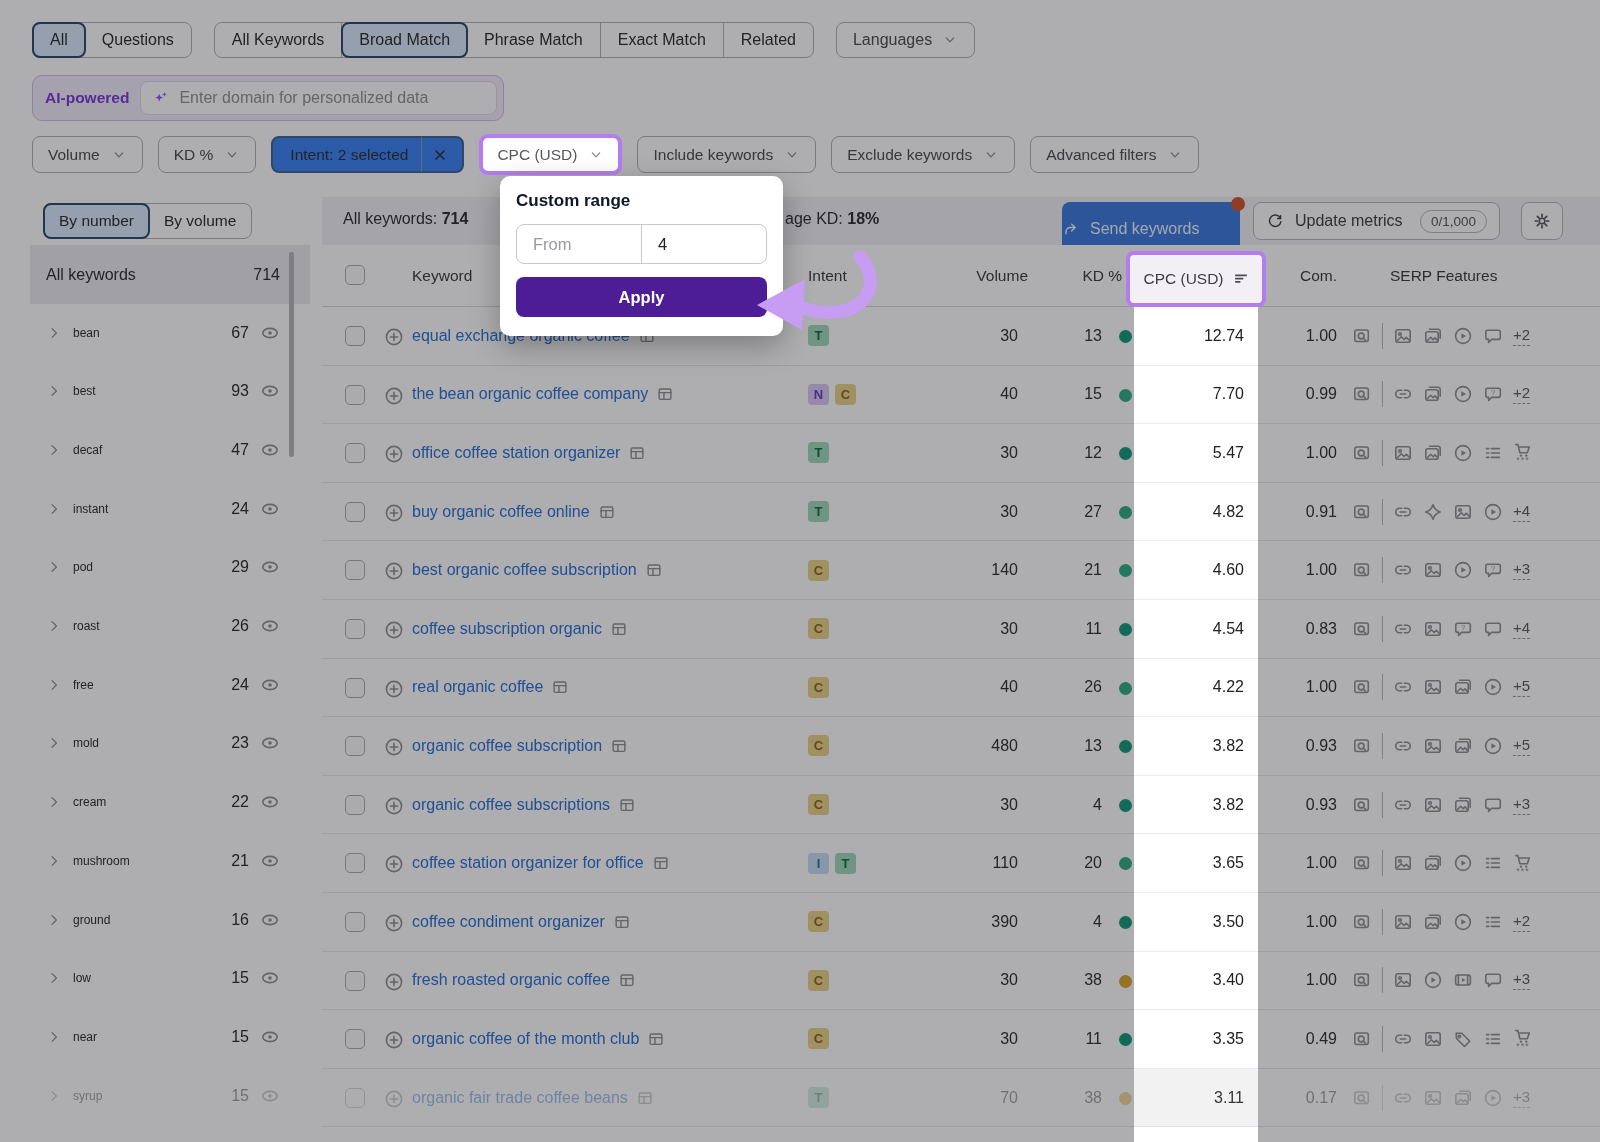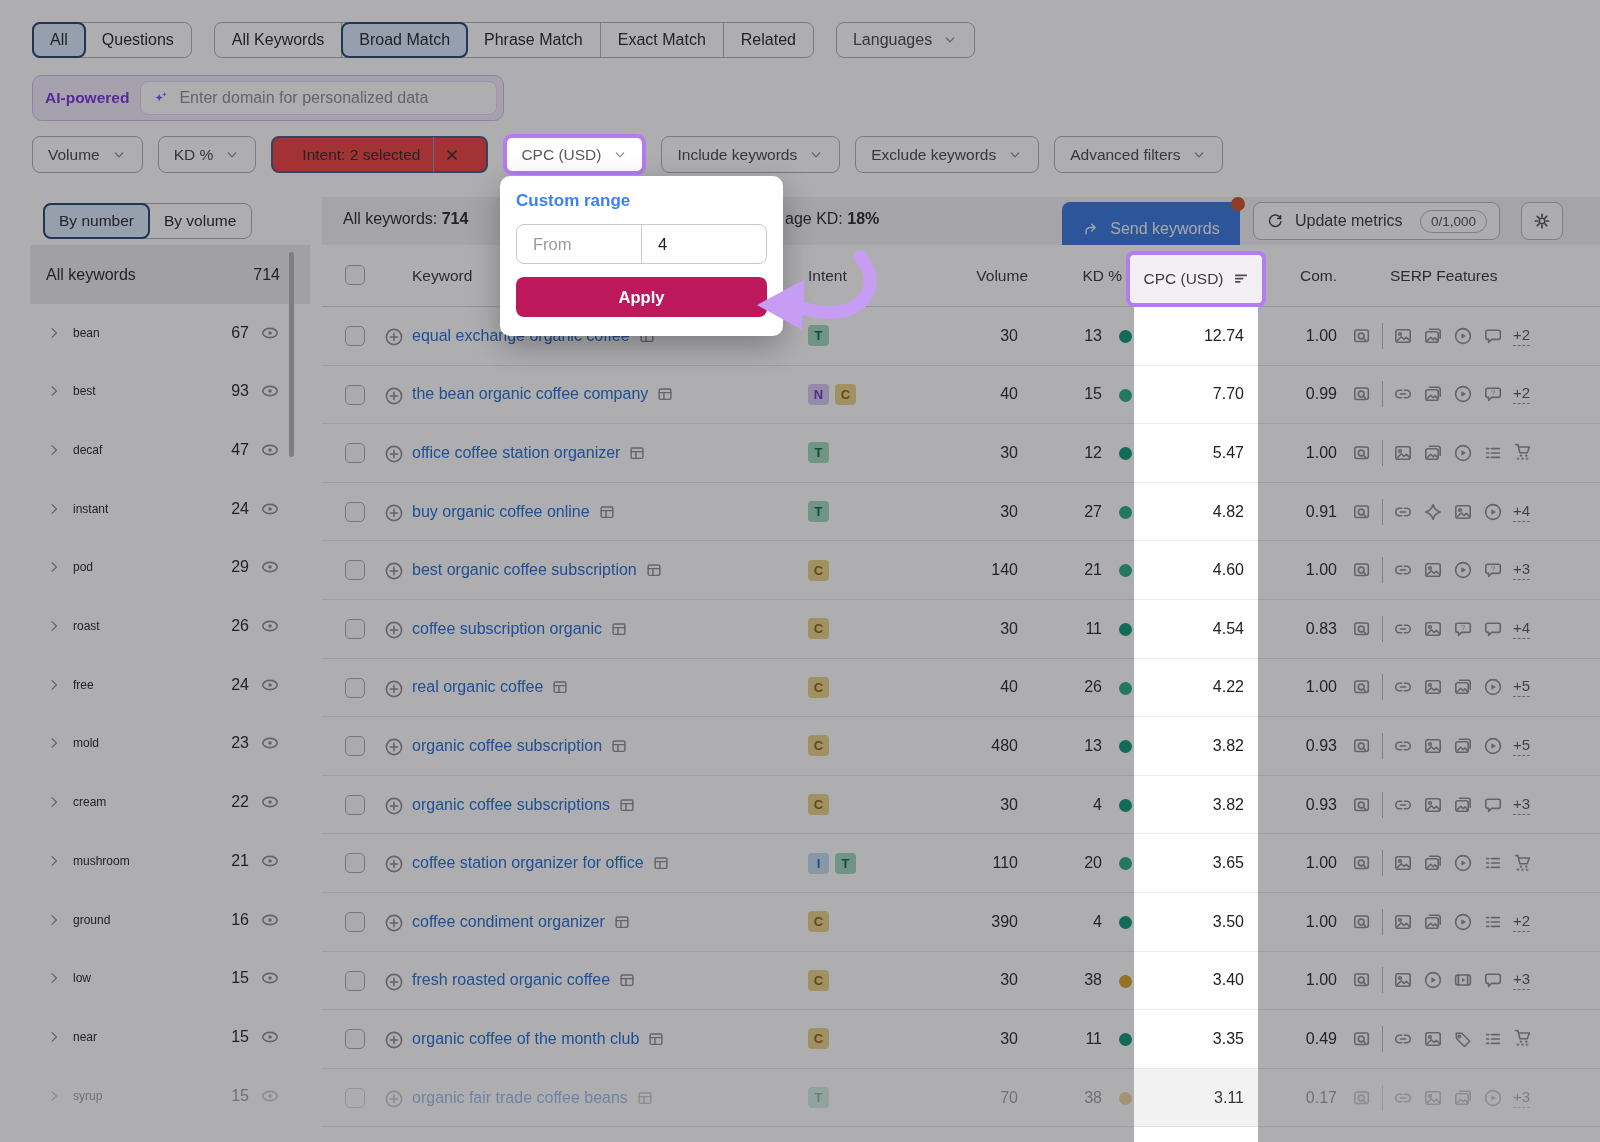--- a/index.html
+++ b/index.html
@@ -23,21 +23,21 @@
 .aibar{position:absolute;left:32px;top:75px;width:472px;height:46px;background:#f3edfb;border:1.5px solid #d2b9f2;
   border-radius:10px;display:flex;align-items:center;padding:0 6px 0 12px;gap:11px}
 .aibadge{color:#7b37d8;font-weight:bold;font-size:15.5px;white-space:nowrap}
 .aiinput{flex:1;height:34px;background:#fff;border:1px solid #e2d6f4;border-radius:8px;display:flex;align-items:center;
   gap:9px;padding:0 11px;color:#8f8f94;font-size:16px;cursor:text}
 
 
 .frow{position:absolute;left:32px;top:134px;display:flex;gap:15px;align-items:center}
 .chip{height:37px;border:1px solid #b1b1b5;border-radius:8px;background:#fff;display:flex;align-items:center;gap:11px;
   padding:0 15px;font-size:15.5px;color:#4b4b4f;white-space:nowrap;cursor:pointer}
-.chip-intent{background:#ef4444;border:2px solid #41618a;padding:16px;gap:0;color:#2c2c2f}
+.chip-intent{background:#3b82f6;border:2px solid #41618a;padding:4px;gap:0;color:#2c2c2f}
 .chip-intent .lab{padding:0 13px}
 .chip-intent .vdiv{width:1px;height:35px;background:#7e9cbd}
 .chip-intent .xbox{width:36px;height:100%;display:flex;align-items:center;justify-content:center}
 .chip-cpc{position:relative;z-index:60;background:#fff;border:4px solid #b57bf0;border-radius:9px;color:#59595e;padding:0 14px;height:41px}
 
 
 .sidebar{position:absolute;left:30px;top:197px;width:280px;height:945px;background:#fff}
 .seg{position:absolute;left:13px;top:6px;display:flex;border:1px solid #b1b1b5;border-radius:8px;background:#fff}
 .segbtn{padding:8px 15px;font-size:15.5px;color:#2c2c2f;cursor:pointer;white-space:nowrap}
 .segbtn.sel{background:#d9e9fa;border:2px solid #28496f;border-radius:8px;margin:-1px;padding:7px 14px}
@@ -49,21 +49,21 @@
 .si-count{margin-left:auto;font-size:16px;color:#2c2c2f}
 .side-item.faded{opacity:.45}
 .sscroll{position:absolute;left:259px;top:55px;width:5px;height:205px;background:#b6b6ba;border-radius:3px}
 
 
 .main{position:absolute;left:322px;top:197px;width:1278px;height:945px;background:#fff}
 .topbar{position:absolute;left:0;top:0;width:100%;height:48px;background:#f2f2f5}
 .tb-left{position:absolute;left:21px;top:13px;font-size:16px;color:#2e2e31}
 .tb-kd{position:absolute;left:463px;top:13px;font-size:16px;color:#2e2e31}
 .sendbtn{position:absolute;left:740px;top:5px;width:178px;height:54px;background:#3c7ade;border:none;border-radius:8px;
-  color:#f0f4fb;display:flex;align-items:center;justify-content:center;gap:10px;font-size:16px;cursor:pointer}
+  color:#f0f4fb;display:flex;align-items:center;gap:10px;font-size:16px;cursor:pointer}
 .sendbtn .ndot{position:absolute;right:-5px;top:-5px;width:14px;height:14px;background:#d4542d;border-radius:50%}
 .updatebtn{position:absolute;left:931px;top:5px;width:247px;height:38px;border:1px solid #b7b7bb;border-radius:8px;background:#fdfdfe;
   display:flex;align-items:center;gap:11px;padding:0 12px;font-size:16px;color:#3c3c40;cursor:pointer}
 .quota{margin-left:auto;border:1px solid #b7b7bb;border-radius:13px;padding:3px 10px;font-size:13.5px;color:#55555a}
 .gearbtn{position:absolute;left:1199px;top:5px;width:42px;height:38px;border:1px solid #b7b7bb;border-radius:8px;background:#fdfdfe;
   display:flex;align-items:center;justify-content:center;cursor:pointer}
 
 .thead{position:absolute;left:0;top:48px;width:100%;height:62px;background:#fff;border-bottom:1px solid #d6d6da;
   font-size:15.5px;color:#3a3a3e}
 .hc{position:absolute;top:0;height:100%;display:flex;align-items:center}
@@ -101,26 +101,26 @@
 .cartwrap{display:flex;flex-direction:column;align-items:center}
 .stars{font-size:9px;letter-spacing:1px;color:#8f8f94;margin-top:-4px;line-height:7px}
 .trow.faded > *:not(.cpcCell){opacity:.45}
 .trow.faded .cpcCell{opacity:.85}
 .tailrow{height:16px;border-bottom:none}
 
 
 .overlay{position:absolute;inset:0;background:rgba(18,18,22,.34);z-index:50}
 .popup{position:absolute;left:500px;top:176px;width:283px;height:160px;background:#fff;border-radius:10px;
   box-shadow:0 10px 30px rgba(0,0,0,.28);z-index:62;padding:15px 16px}
-.popup h3{font-size:17px;color:#3b82f6;font-weight:bold}
+.popup h3{font-size:17px;color:#0f172a;font-weight:bold}
 .range{display:flex;margin-top:13px;height:40px;border:1px solid #c8c8cd;border-radius:8px;overflow:hidden;background:#fff}
 .range input{border:none;outline:none;width:50%;font-size:16.5px;padding:0 16px;font-family:"Liberation Sans",sans-serif;color:#222;background:transparent}
 .range input::placeholder{color:#9a9aa0}
 .range .rdiv{width:1px;background:#c8c8cd}
-.applybtn{margin-top:13px;width:100%;height:40px;background:#be185d;color:#fff;border:none;border-radius:8px;
+.applybtn{margin-top:13px;width:100%;height:40px;background:#4c1d95;color:#fff;border:none;border-radius:8px;
   font-size:16.5px;font-weight:bold;font-family:"Liberation Sans",sans-serif;cursor:pointer}
 .arrow{position:absolute;left:745px;top:235px;z-index:63}
 </style>
 </head>
 <body>
 
 <div class="stage">
 
 <svg width="0" height="0" style="position:absolute">
 <defs>

